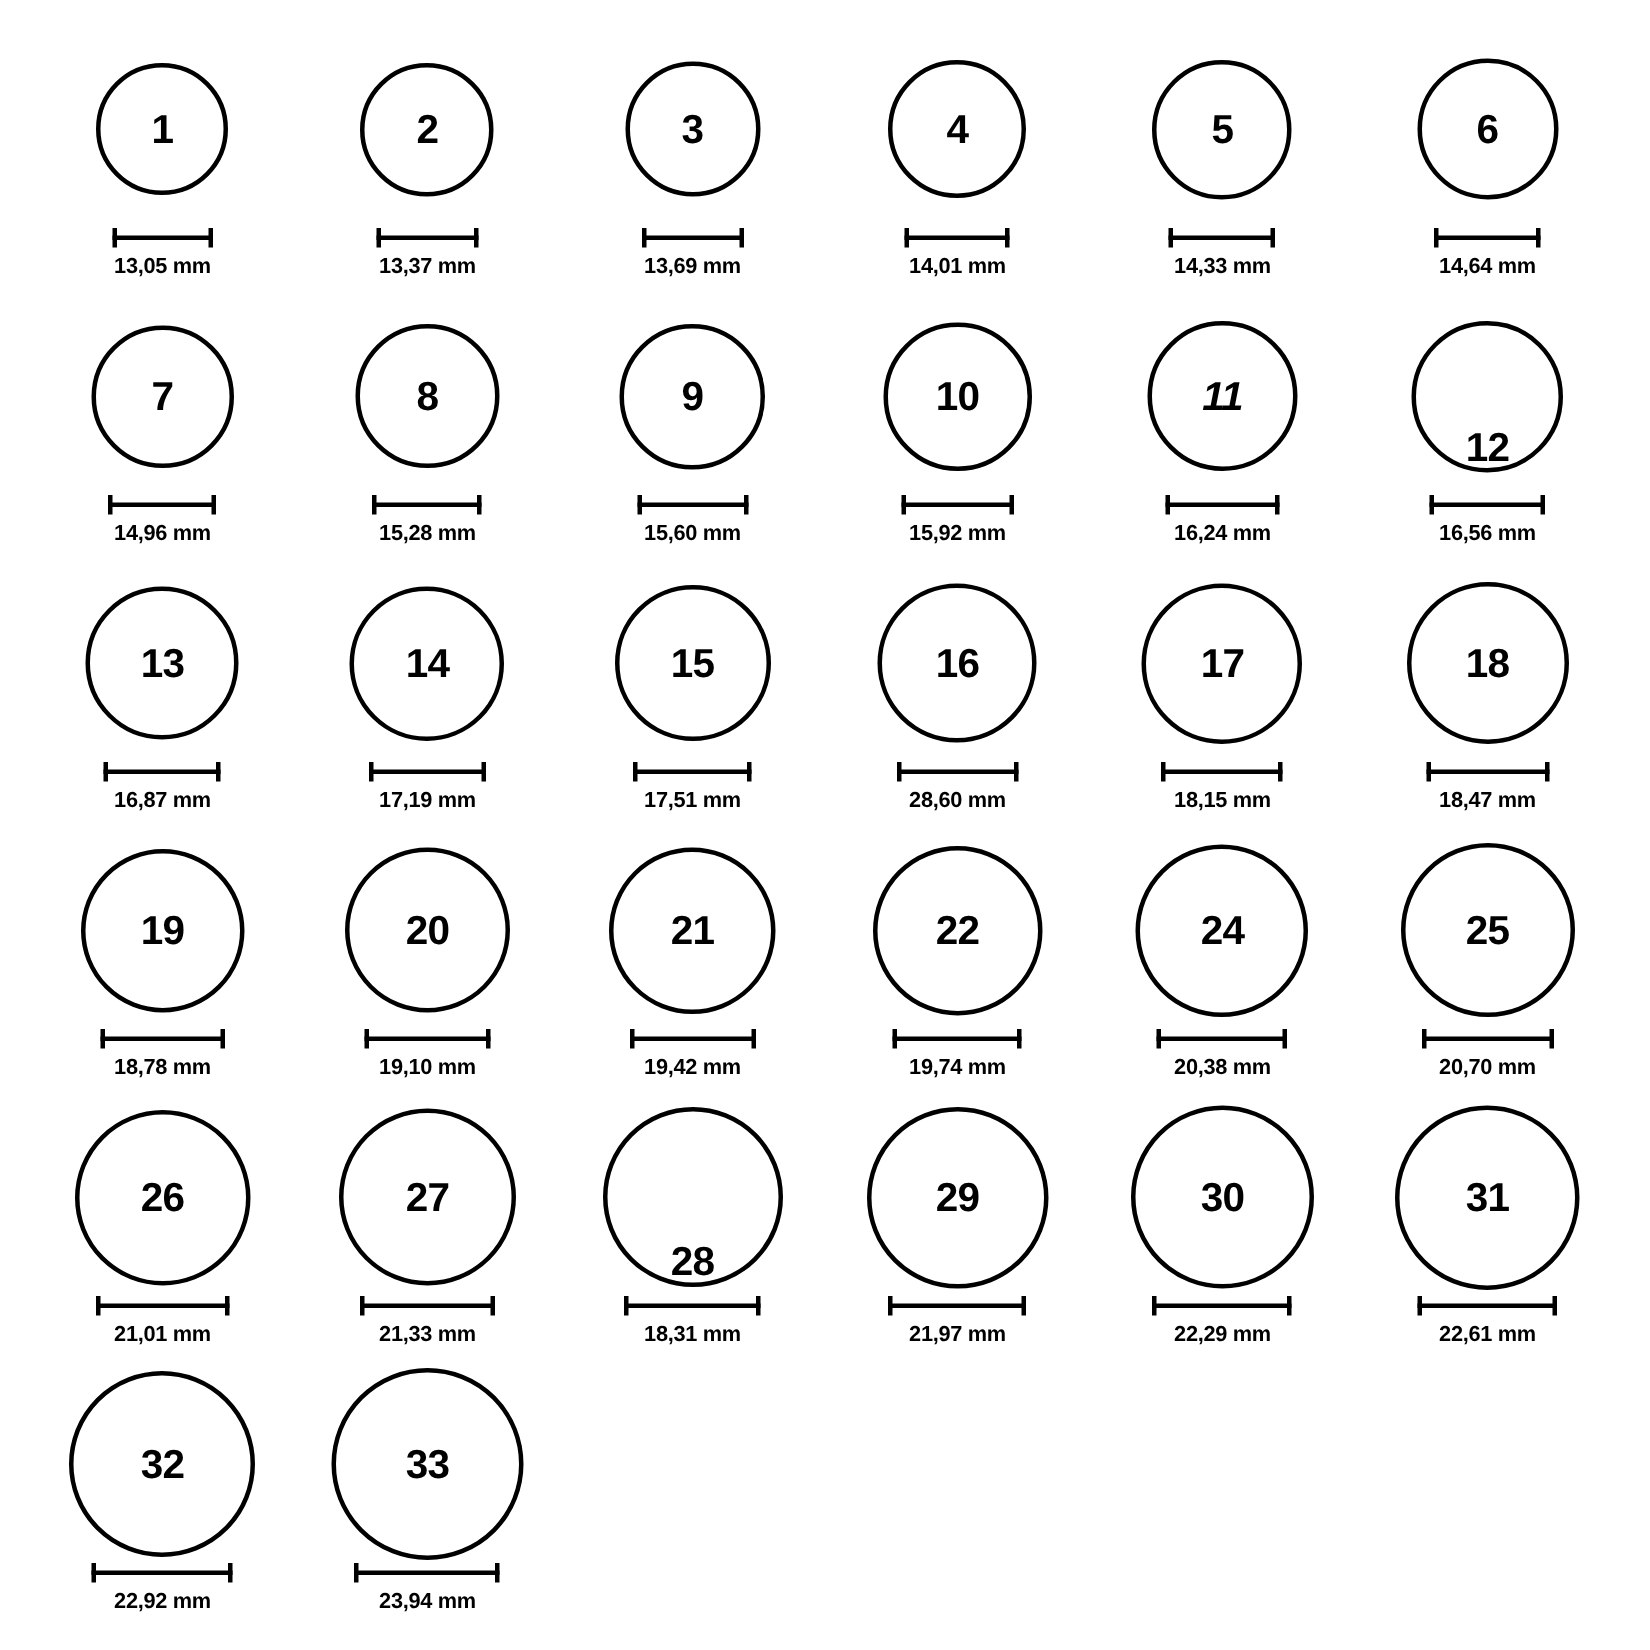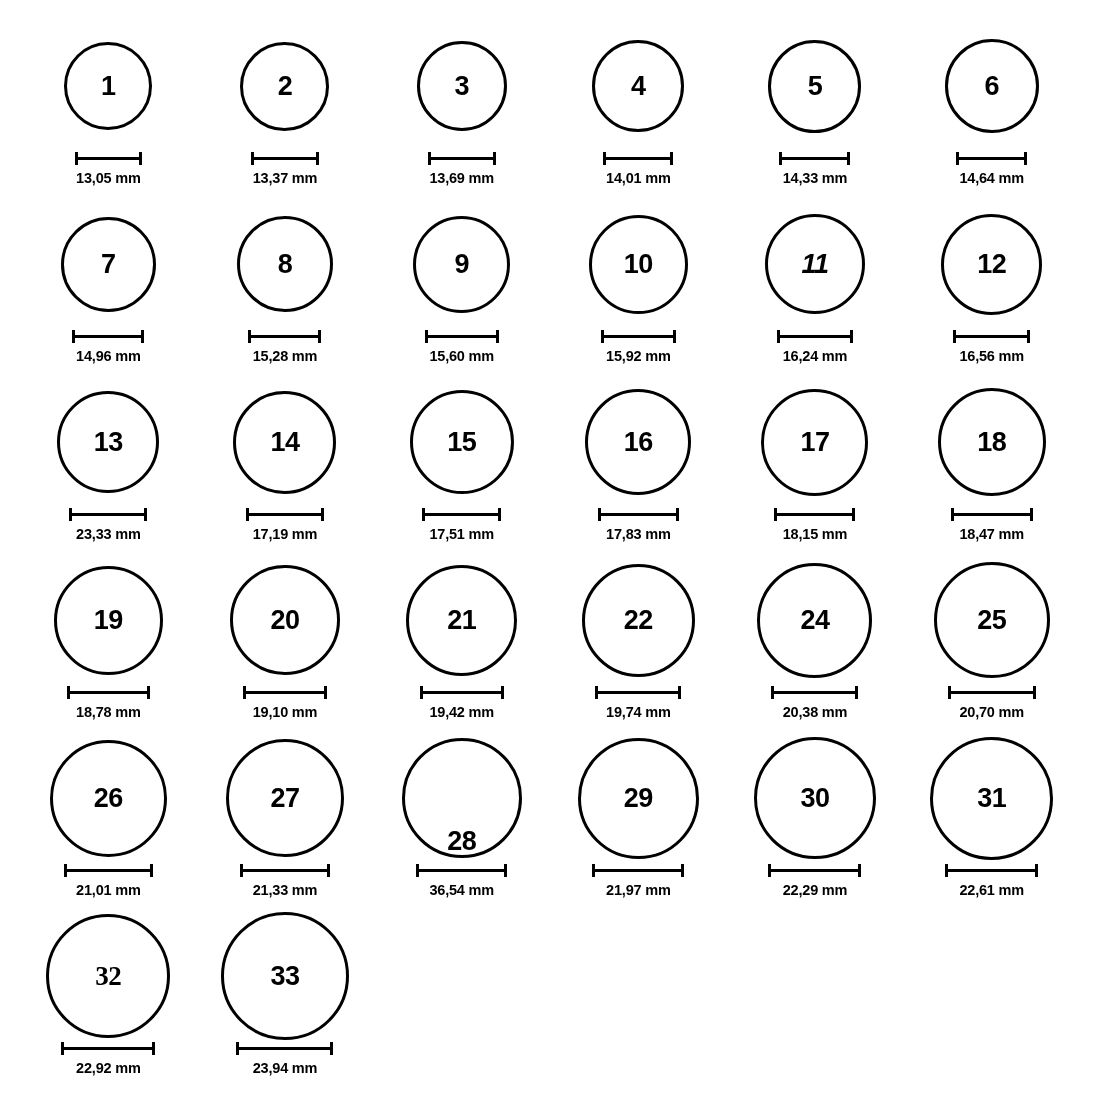--- a/index.html
+++ b/index.html
@@ -227,21 +227,21 @@
         </div>
         <div class="caliper" style="width: 76px;">
           <div class="bar"></div>
           <div class="tick left"></div>
           <div class="tick right"></div>
         </div>
         <div class="mm">16,24 mm</div>
       </div>
       <div class="cell">
         <div class="ring-wrap">
-          <div class="ring" style="width: 101px; height: 101px;">
+          <div class="ring" style="width: 101px; height: 101px; align-items: flex-end;">
             <span class="ring-num">12</span>
           </div>
         </div>
         <div class="caliper" style="width: 77px;">
           <div class="bar"></div>
           <div class="tick left"></div>
           <div class="tick right"></div>
         </div>
         <div class="mm">16,56 mm</div>
       </div>
@@ -249,21 +249,21 @@
         <div class="ring-wrap">
           <div class="ring" style="width: 102px; height: 102px;">
             <span class="ring-num">13</span>
           </div>
         </div>
         <div class="caliper" style="width: 78px;">
           <div class="bar"></div>
           <div class="tick left"></div>
           <div class="tick right"></div>
         </div>
-        <div class="mm">23,33 mm</div>
+        <div class="mm">16,87 mm</div>
       </div>
       <div class="cell">
         <div class="ring-wrap">
           <div class="ring" style="width: 103px; height: 103px;">
             <span class="ring-num">14</span>
           </div>
         </div>
         <div class="caliper" style="width: 78px;">
           <div class="bar"></div>
           <div class="tick left"></div>
@@ -288,21 +288,21 @@
         <div class="ring-wrap">
           <div class="ring" style="width: 106px; height: 106px;">
             <span class="ring-num">16</span>
           </div>
         </div>
         <div class="caliper" style="width: 81px;">
           <div class="bar"></div>
           <div class="tick left"></div>
           <div class="tick right"></div>
         </div>
-        <div class="mm">17,83 mm</div>
+        <div class="mm">28,60 mm</div>
       </div>
       <div class="cell">
         <div class="ring-wrap">
           <div class="ring" style="width: 107px; height: 107px;">
             <span class="ring-num">17</span>
           </div>
         </div>
         <div class="caliper" style="width: 81px;">
           <div class="bar"></div>
           <div class="tick left"></div>
@@ -431,21 +431,21 @@
         <div class="ring-wrap">
           <div class="ring" style="width: 120px; height: 120px; align-items: flex-end;">
             <span class="ring-num">28</span>
           </div>
         </div>
         <div class="caliper" style="width: 91px;">
           <div class="bar"></div>
           <div class="tick left"></div>
           <div class="tick right"></div>
         </div>
-        <div class="mm">36,54 mm</div>
+        <div class="mm">18,31 mm</div>
       </div>
       <div class="cell">
         <div class="ring-wrap">
           <div class="ring" style="width: 121px; height: 121px;">
             <span class="ring-num">29</span>
           </div>
         </div>
         <div class="caliper" style="width: 92px;">
           <div class="bar"></div>
           <div class="tick left"></div>
@@ -474,21 +474,21 @@
         </div>
         <div class="caliper" style="width: 93px;">
           <div class="bar"></div>
           <div class="tick left"></div>
           <div class="tick right"></div>
         </div>
         <div class="mm">22,61 mm</div>
       </div>
       <div class="cell">
         <div class="ring-wrap">
-          <div class="ring" style="width: 124px; height: 124px; font-family: Liberation Serif, serif;">
+          <div class="ring" style="width: 124px; height: 124px;">
             <span class="ring-num">32</span>
           </div>
         </div>
         <div class="caliper" style="width: 94px;">
           <div class="bar"></div>
           <div class="tick left"></div>
           <div class="tick right"></div>
         </div>
         <div class="mm">22,92 mm</div>
       </div>

